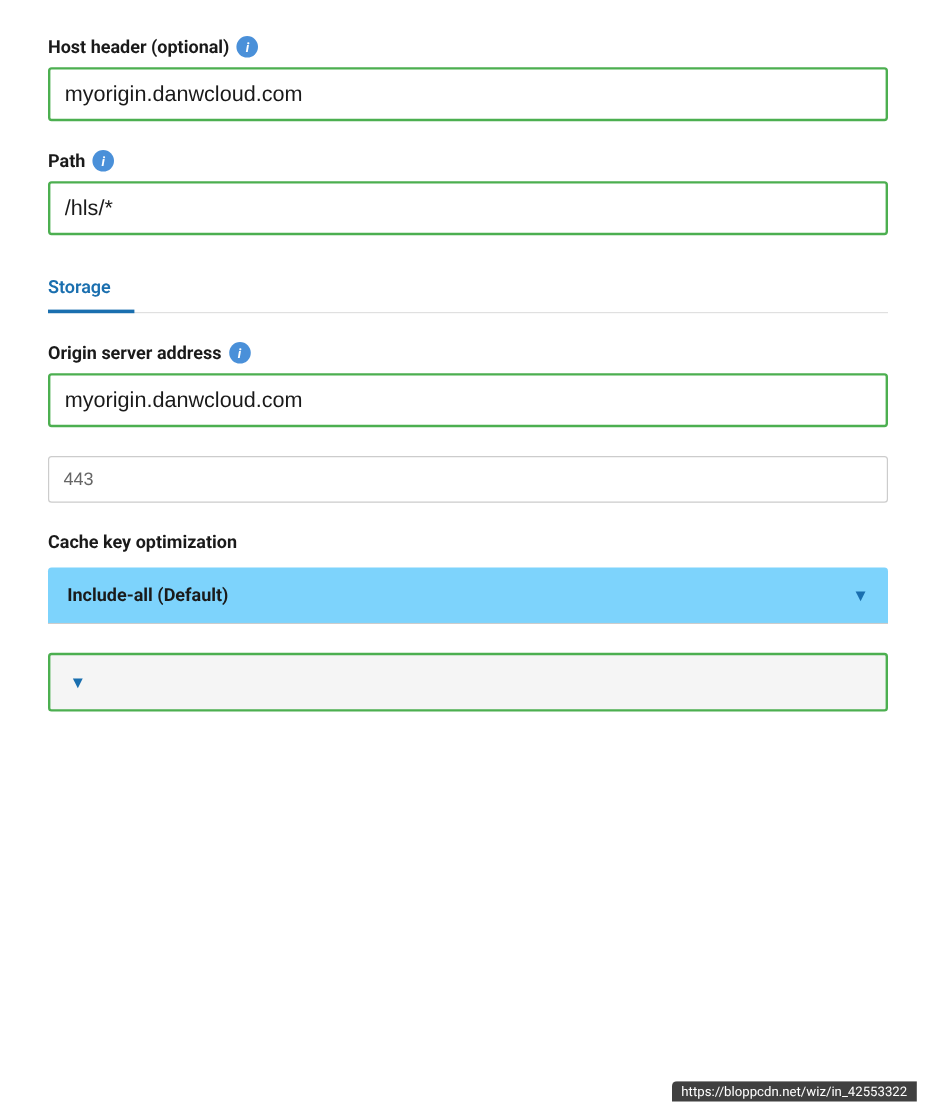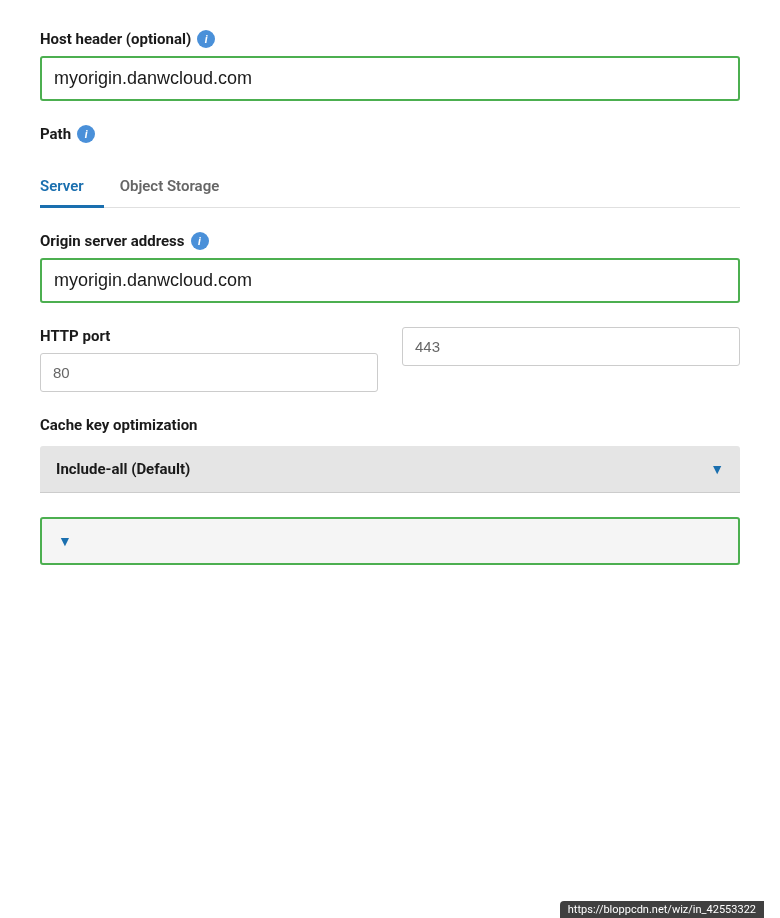--- a/index.html
+++ b/index.html
@@ -133,21 +133,21 @@
     .section-label {
       font-size: 15px;
       font-weight: 700;
       color: #1a1a1a;
       margin-bottom: 12px;
     }
 
     .dropdown-wrapper {
       border: none;
       border-bottom: 1px solid #cccccc;
-      background: #e5e5e5;
+      background: #7dd3fc;
       border-radius: 3px 3px 0 0;
       display: flex;
       align-items: center;
       justify-content: space-between;
       padding: 14px 16px;
       cursor: pointer;
       margin-bottom: 24px;
       text-align: center;
     }
 
@@ -203,46 +203,40 @@
   <div class="input-wrapper">
     <input type="text" value="myorigin.danwcloud.com" style="">
   </div>
 </div>
 
 <div class="field-group">
   <div class="field-label">
     <span>Path</span>
     <span class="info-icon">i</span>
   </div>
+  <div class="input-wrapper">
+    <input type="text" value="/hls/*" style="">
+  </div>
 </div>
 
 <div class="tabs-container">
-  <div class="tab active">Server</div>
-  <div class="tab">Object Storage</div>
+  <div class="tab active">Storage</div>
 </div>
 
 <div class="field-group">
   <div class="field-label">
     <span>Origin server address</span>
     <span class="info-icon">i</span>
   </div>
   <div class="input-wrapper">
     <input type="text" value="myorigin.danwcloud.com" style="">
   </div>
 </div>
 
 <div class="port-row">
-  <div class="port-field">
-    <div class="field-label">
-      <span>HTTP port</span>
-    </div>
-    <div class="port-input-wrapper">
-      <input type="text" value="80" style="">
-    </div>
-  </div>
   <div class="port-field">
     <div class="port-input-wrapper">
       <input type="text" value="443" style="">
     </div>
   </div>
 </div>
 
 <div class="field-group">
   <div class="section-label">Cache key optimization</div>
   <div class="dropdown-wrapper">

